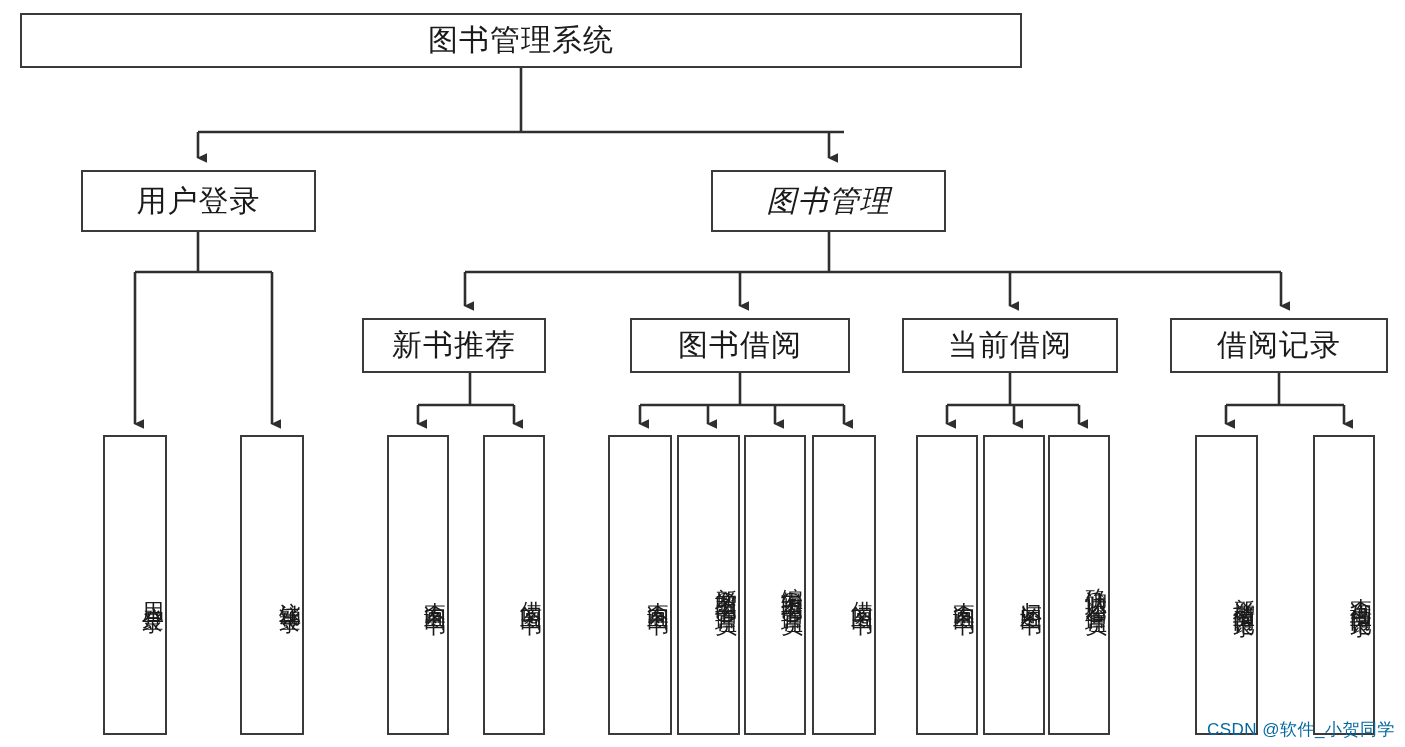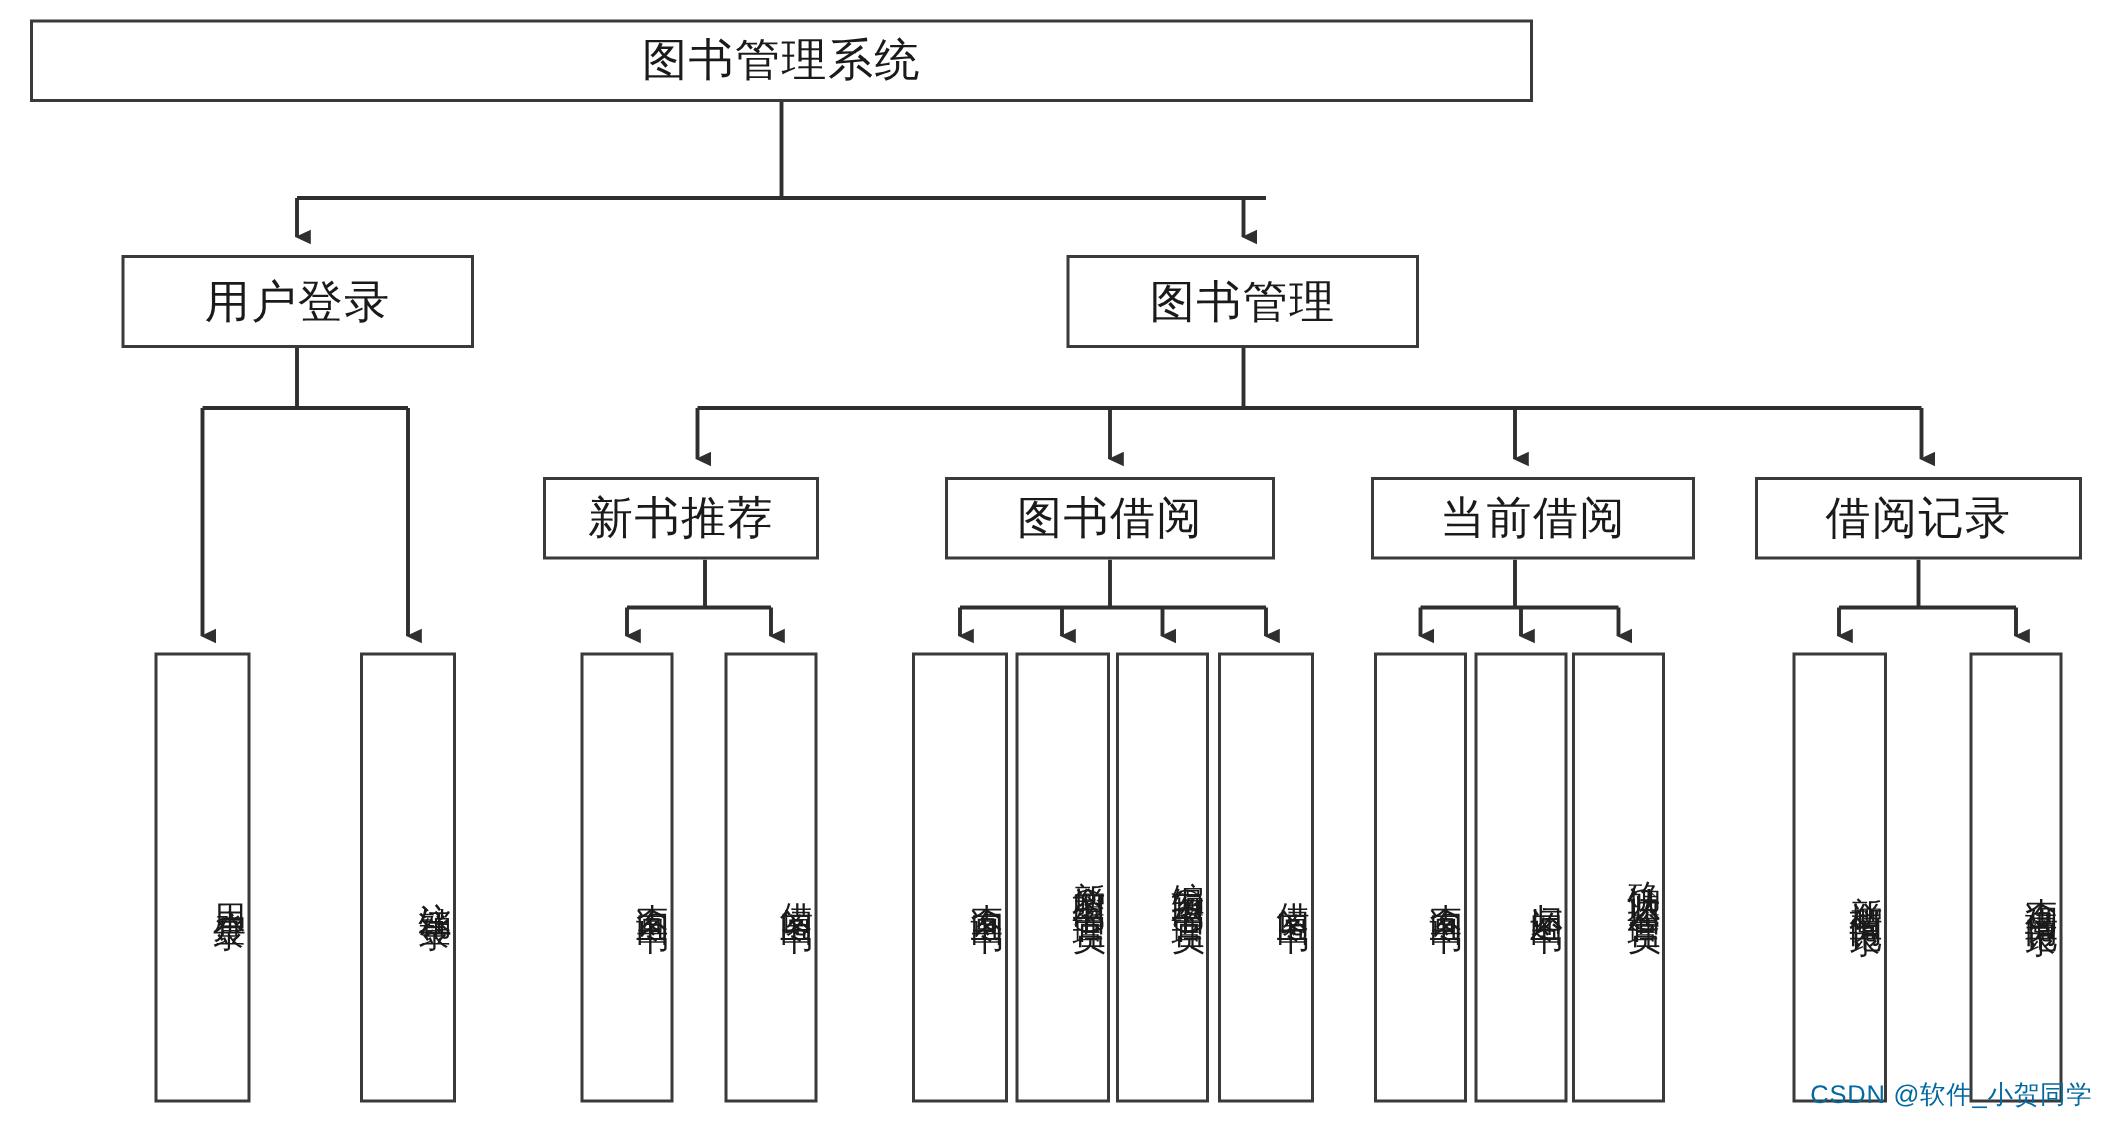--- a/index.html
+++ b/index.html
@@ -70,31 +70,31 @@
     </g>
   </svg>
 
   <div class="node horiz" style="left:20px;top:13px;width:1002px;height:55px;">
     <span>图书管理系统</span>
   </div>
 
   <div class="node horiz" style="left:81px;top:170px;width:235px;height:62px;">
     <span>用户登录</span>
   </div>
-  <div class="node horiz" style="left:711px;top:170px;width:235px;height:62px;">
+  <div class="node horiz" style="left:711px;top:170px;width:235px;height:62px;font-style:italic;">
     <span>图书管理</span>
   </div>
 
   <div class="node horiz" style="left:362px;top:318px;width:184px;height:55px;">
     <span>新书推荐</span>
   </div>
   <div class="node horiz" style="left:630px;top:318px;width:220px;height:55px;">
     <span>图书借阅</span>
   </div>
-  <div class="node horiz" style="left:902px;top:318px;width:216px;height:55px;margin-left:12px;">
+  <div class="node horiz" style="left:902px;top:318px;width:216px;height:55px;">
     <span>当前借阅</span>
   </div>
   <div class="node horiz" style="left:1170px;top:318px;width:218px;height:55px;">
     <span>借阅记录</span>
   </div>
 
   <div class="node vert" style="left:103px;top:435px;width:64px;height:300px;">
     <span class="vtext">用户登录</span>
   </div>
   <div class="node vert" style="left:240px;top:435px;width:64px;height:300px;">

